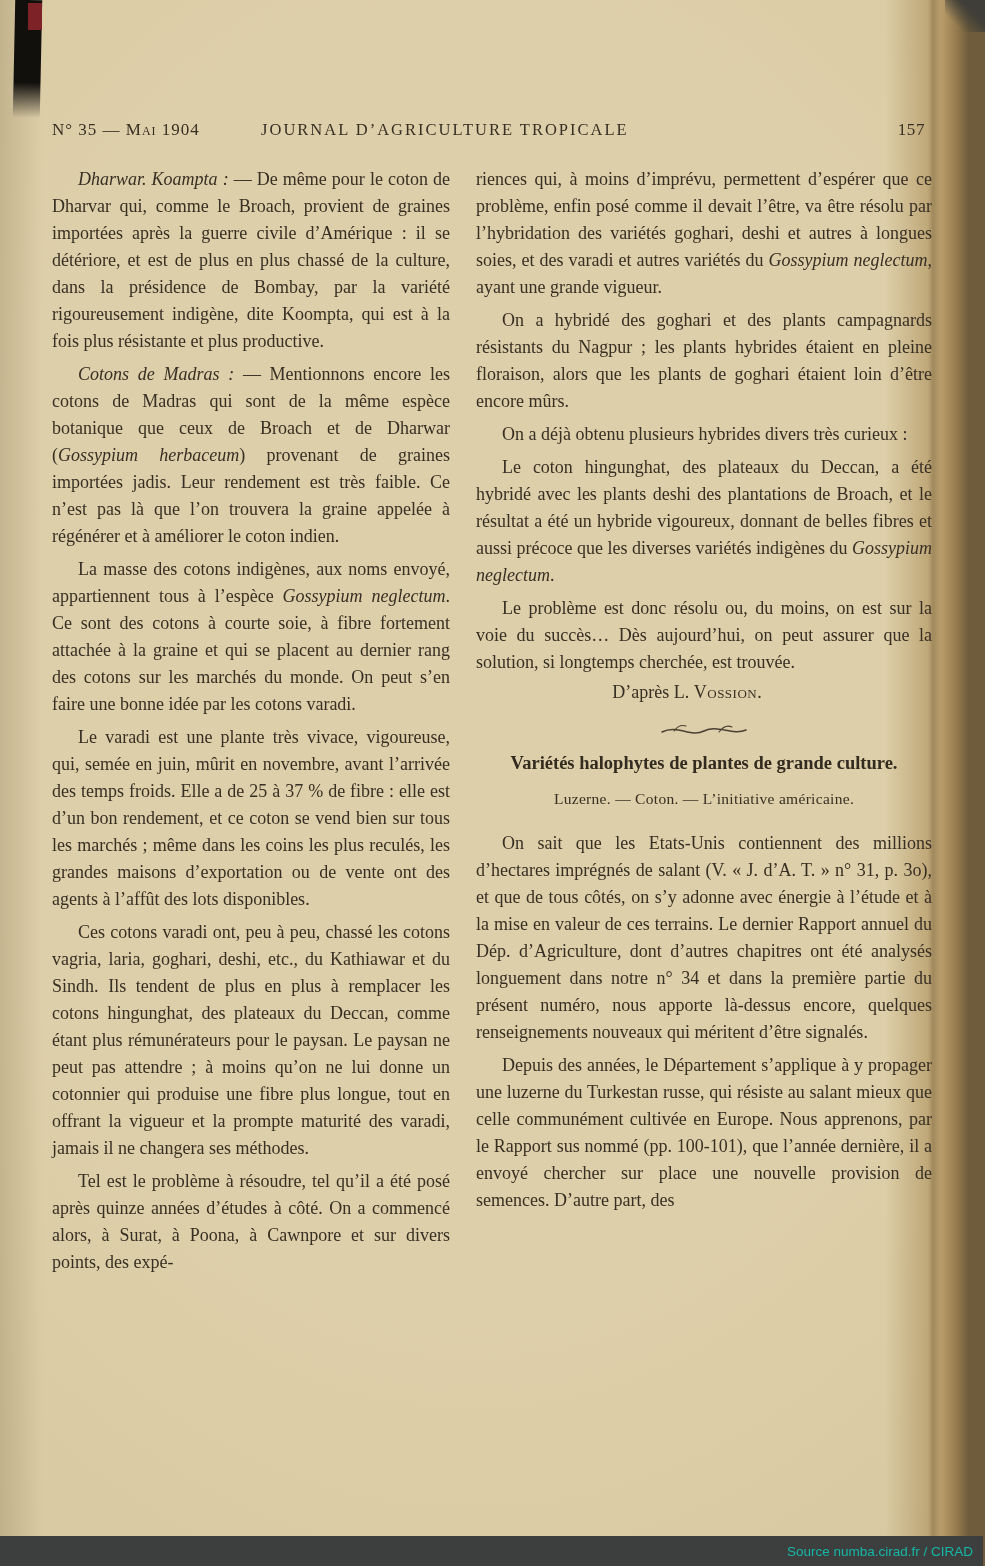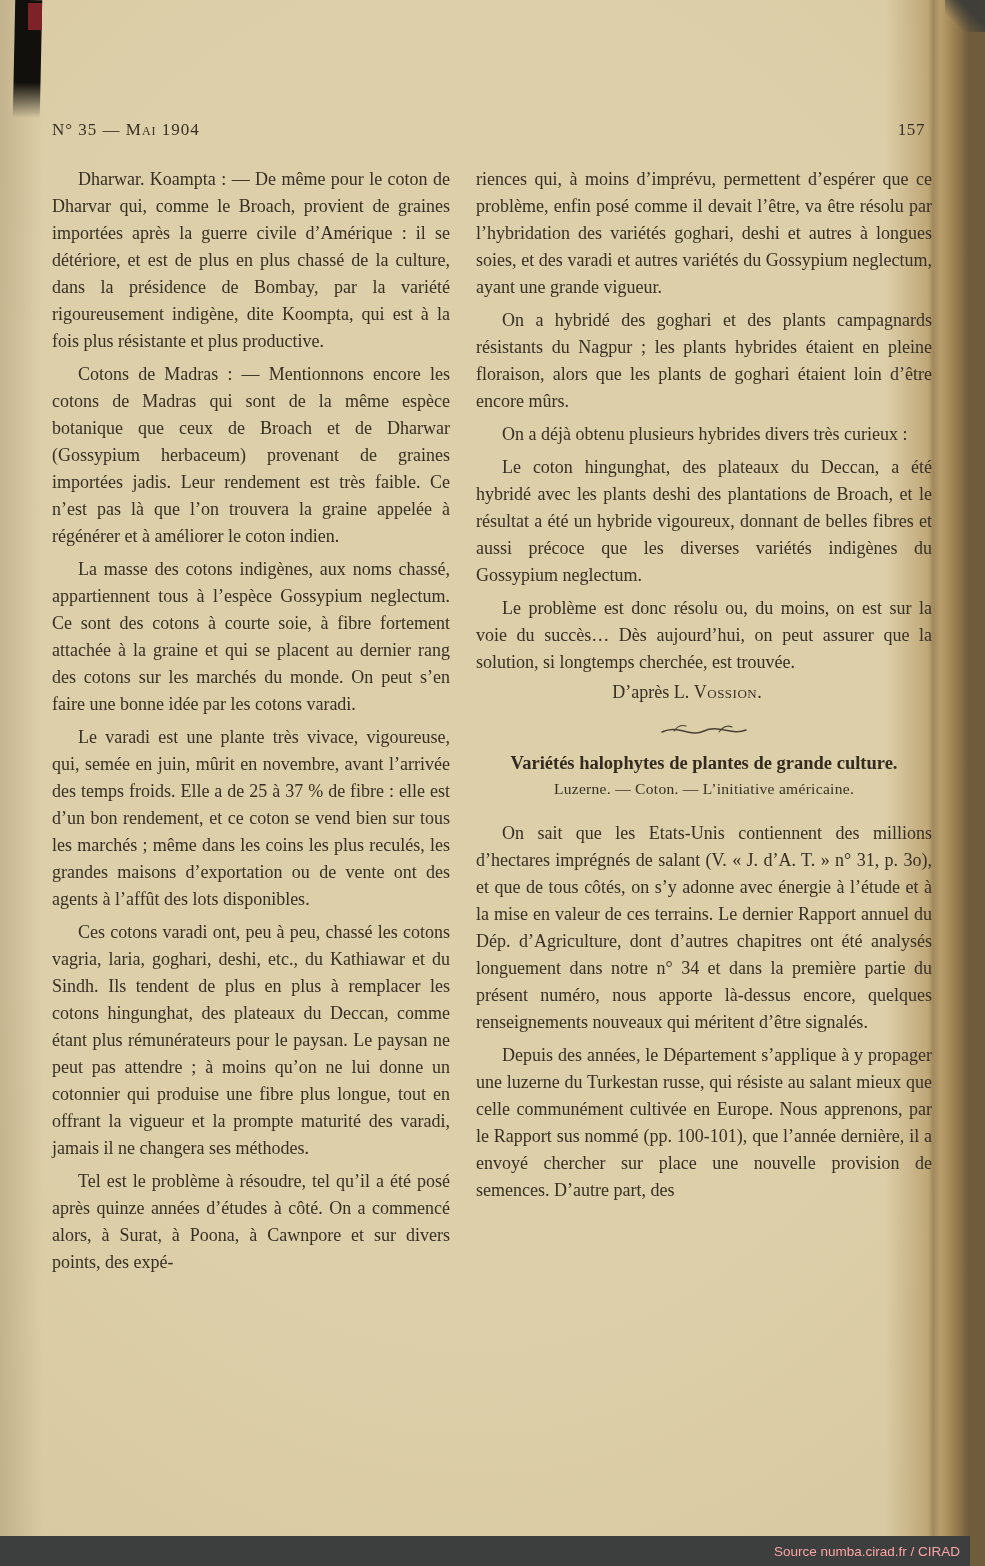--- a/index.html
+++ b/index.html
@@ -51,63 +51,64 @@
   .col { min-width: 0; }
   .col-left { width: 398px; }
   .col-right { flex: 1; }
   .para {
     margin: 6px 0 0; text-indent: 26px; text-align: justify;
     font-size: 18px; line-height: 27px;
     hyphens: auto;
   }
   .col .para:first-child { margin-top: 0; }
   .noindent { text-indent: 0; }
-  .it { }
+  .it { font-style: italic; }
   .sc { font-variant: small-caps; letter-spacing: 0.5px; }
   .signature {
     margin: 3px 34px 0 0; text-align: center;
     font-size: 18px; line-height: 27px;
   }
   .divider { margin: 16px 0 6px; text-align: center; }
   .heading {
-    margin: 4px 0 2px; padding: 0 30px;
+    margin: 4px 0 12px; padding: 0 30px;
     text-align: center; font-weight: bold;
     font-size: 18.5px; line-height: 26px;
     color: #332b20;
   }
   .subheading {
     margin: 2px 0 20px; text-align: center;
     font-size: 15.5px; line-height: 22px; letter-spacing: 0.3px;
   }
   .source-bar {
-    position: absolute; left: 0; right: 15px; bottom: 0; height: 30px;
-    background: #3d3e3e; color: #fca5a5;
+    position: absolute; left: 0; right: 2px; bottom: 0; height: 30px;
+    background: #3d3e3e; color: #14b8a6;
     font-family: "Liberation Sans", sans-serif; font-size: 13.5px;
     display: flex; align-items: center; justify-content: flex-end;
     padding-right: 10px; box-sizing: border-box;
   }
 </style>
 </head>
 <body>
 
 <div class="scan">
   <div class="edge-left-dark"></div>
   <div class="corner-mark"></div>
   <div class="corner-tr"></div>
 
   <header class="page-header">
     <span class="issue">N° 35 — Mai 1904</span>
+    <span class="journal-title">JOURNAL D’AGRICULTURE TROPICALE</span>
     <span class="pageno">157</span>
   </header>
 
   <main class="columns">
     <div class="col col-left" id="col-left">
         <p class="para"><span class="it">Dharwar. Koampta :</span><span> — De même pour le coton de Dharvar qui, comme le Broach, provient de graines importées après la guerre civile d’Amérique : il se détériore, et est de plus en plus chassé de la culture, dans la présidence de Bombay, par la variété rigoureusement indigène, dite Koompta, qui est à la fois plus résistante et plus productive.</span></p>
         <p class="para"><span class="it">Cotons de Madras :</span><span> — Mentionnons encore les cotons de Madras qui sont de la même espèce botanique que ceux de Broach et de Dharwar (</span><span class="it">Gossypium herbaceum</span><span>) provenant de graines importées jadis. Leur rendement est très faible. Ce n’est pas là que l’on trouvera la graine appelée à régénérer et à améliorer le coton indien.</span></p>
-        <p class="para"><span>La masse des cotons indigènes, aux noms chassé, appartiennent tous à l’espèce </span><span class="it">Gossypium neglectum</span><span>. Ce sont des cotons à courte soie, à fibre fortement attachée à la graine et qui se placent au dernier rang des cotons sur les marchés du monde. On peut s’en faire une bonne idée par les cotons varadi.</span></p>
+        <p class="para"><span>La masse des cotons indigènes, aux noms envoyé, appartiennent tous à l’espèce </span><span class="it">Gossypium neglectum</span><span>. Ce sont des cotons à courte soie, à fibre fortement attachée à la graine et qui se placent au dernier rang des cotons sur les marchés du monde. On peut s’en faire une bonne idée par les cotons varadi.</span></p>
         <p class="para"><span>Le varadi est une plante très vivace, vigoureuse, qui, semée en juin, mûrit en novembre, avant l’arrivée des temps froids. Elle a de 25 à 37 % de fibre : elle est d’un bon rendement, et ce coton se vend bien sur tous les marchés ; même dans les coins les plus reculés, les grandes maisons d’exportation ou de vente ont des agents à l’affût des lots disponibles.</span></p>
         <p class="para"><span>Ces cotons varadi ont, peu à peu, chassé les cotons vagria, laria, goghari, deshi, etc., du Kathiawar et du Sindh. Ils tendent de plus en plus à remplacer les cotons hingunghat, des plateaux du Deccan, comme étant plus rémunérateurs pour le paysan. Le paysan ne peut pas attendre ; à moins qu’on ne lui donne un cotonnier qui produise une fibre plus longue, tout en offrant la vigueur et la prompte maturité des varadi, jamais il ne changera ses méthodes.</span></p>
         <p class="para"><span>Tel est le problème à résoudre, tel qu’il a été posé après quinze années d’études à côté. On a commencé alors, à Surat, à Poona, à Cawnpore et sur divers points, des expé-</span></p>
       </div>
     <div class="col col-right" id="col-right">
         <p class="para noindent"><span>riences qui, à moins d’imprévu, permettent d’espérer que ce problème, enfin posé comme il devait l’être, va être résolu par l’hybridation des variétés goghari, deshi et autres à longues soies, et des varadi et autres variétés du </span><span class="it">Gossypium neglectum</span><span>, ayant une grande vigueur.</span></p>
         <p class="para"><span>On a hybridé des goghari et des plants campagnards résistants du Nagpur ; les plants hybrides étaient en pleine floraison, alors que les plants de goghari étaient loin d’être encore mûrs.</span></p>
         <p class="para"><span>On a déjà obtenu plusieurs hybrides divers très curieux :</span></p>
         <p class="para"><span>Le coton hingunghat, des plateaux du Deccan, a été hybridé avec les plants deshi des plantations de Broach, et le résultat a été un hybride vigoureux, donnant de belles fibres et aussi précoce que les diverses variétés indigènes du </span><span class="it">Gossypium neglectum</span><span>.</span></p>
         <p class="para"><span>Le problème est donc résolu ou, du moins, on est sur la voie du succès… Dès aujourd’hui, on peut assurer que la solution, si longtemps cherchée, est trouvée.</span></p>

